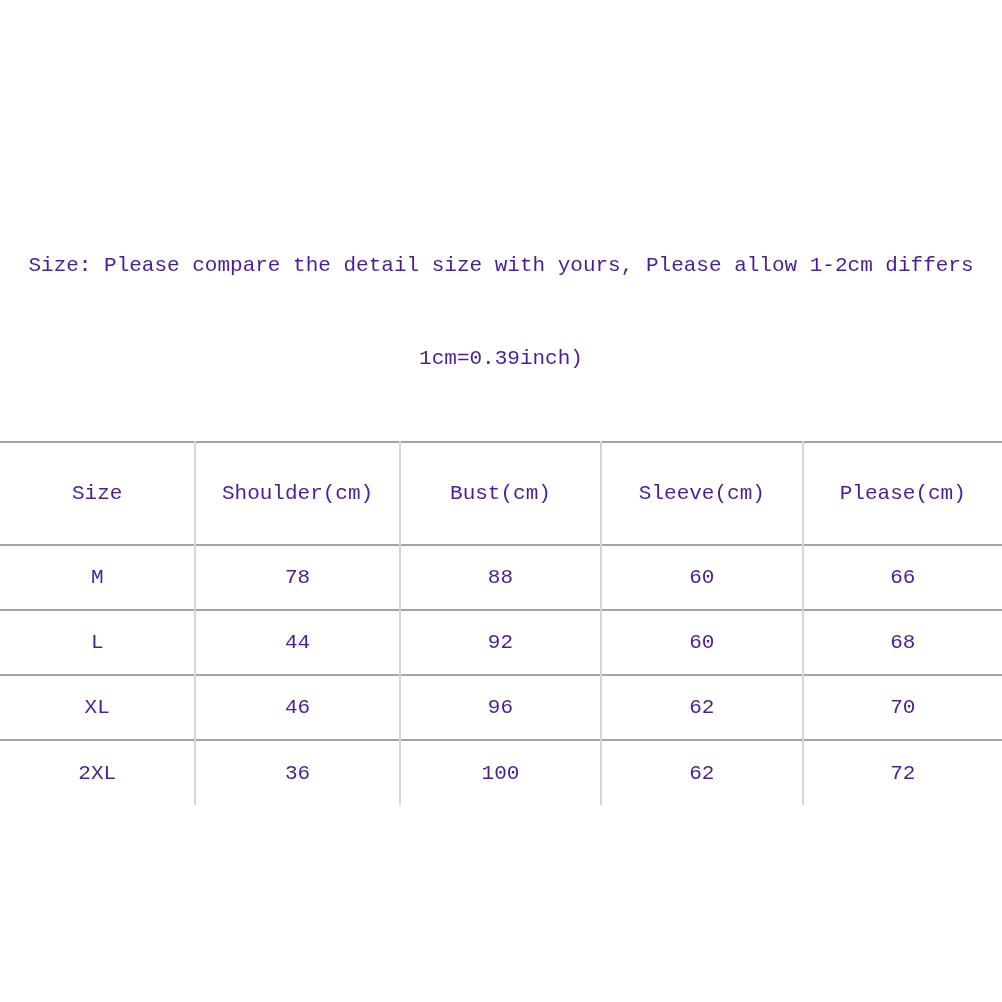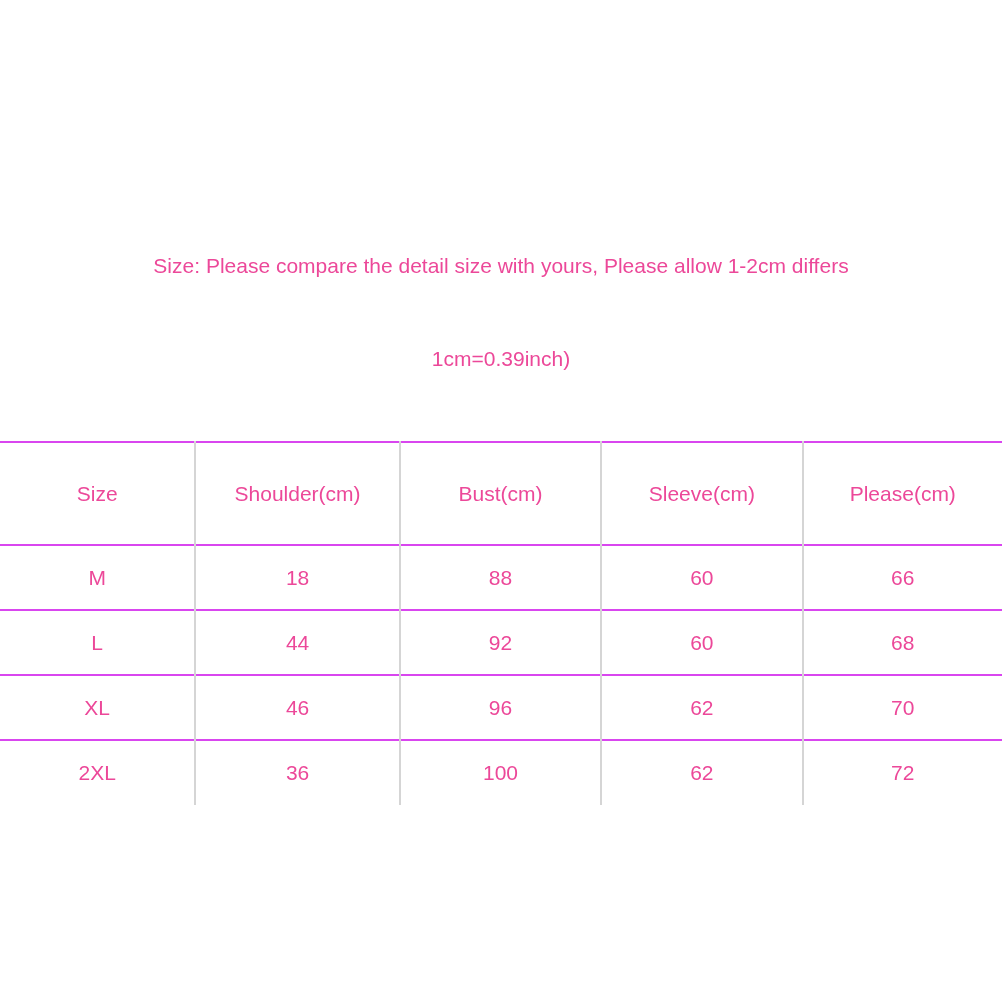--- a/index.html
+++ b/index.html
@@ -3,40 +3,40 @@
 <meta charset="utf-8">
 <style>
   * { margin: 0; padding: 0; box-sizing: border-box; }
   html, body { background: #ffffff; }
   .page {
     position: relative;
     width: 1002px;
     height: 1002px;
     background: #ffffff;
     overflow: hidden;
-    font-family: Liberation Sans, sans-serif;
-    color: #ec4899;
+    font-family: Liberation Mono, monospace;
+    color: #4c1d95;
     -webkit-font-smoothing: antialiased;
   }
   .note {
     width: 100%;
     text-align: center;
     font-size: 21px;
     line-height: 31px;
     white-space: pre;
   }
   .note-top { margin-top: 188px; }
   .note-bottom { margin-top: 7px; }
   table.size-table {
     width: 100%;
     margin-top: 5px;
     border-collapse: collapse;
     table-layout: fixed;
   }
-  table.size-table tr { border-top: 2px solid #d946ef; }
+  table.size-table tr { border-top: 2px solid #a3a3a3; }
   table.size-table tr.last { border-bottom: 2px solid #d5d5d5; }
   table.size-table th,
   table.size-table td {
     border-left: 2px solid #d5d5d5;
     text-align: center;
     vertical-align: middle;
     font-weight: normal;
     font-size: 21px;
     padding: 0;
   }
@@ -68,21 +68,21 @@
         <th>Size</th>
         <th>Shoulder(cm)</th>
         <th>Bust(cm)</th>
         <th>Sleeve(cm)</th>
         <th>Please(cm)</th>
       </tr>
     </thead>
     <tbody>
       <tr>
         <td>M</td>
-        <td>18</td>
+        <td>78</td>
         <td>88</td>
         <td>60</td>
         <td>66</td>
       </tr>
       <tr>
         <td>L</td>
         <td>44</td>
         <td>92</td>
         <td>60</td>
         <td>68</td>

